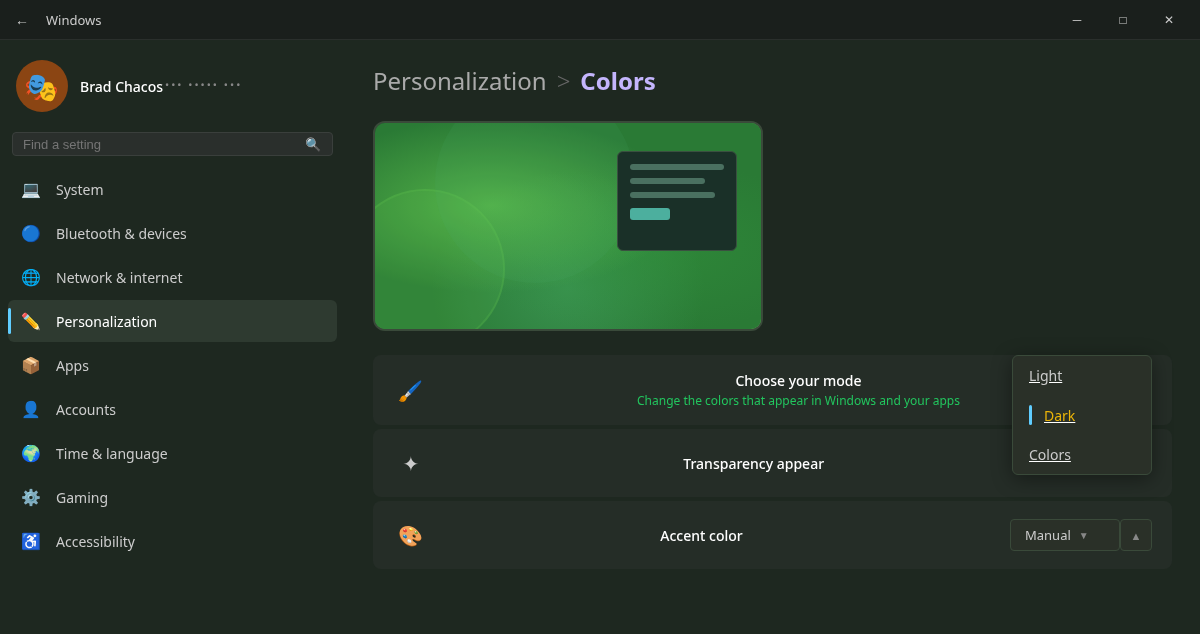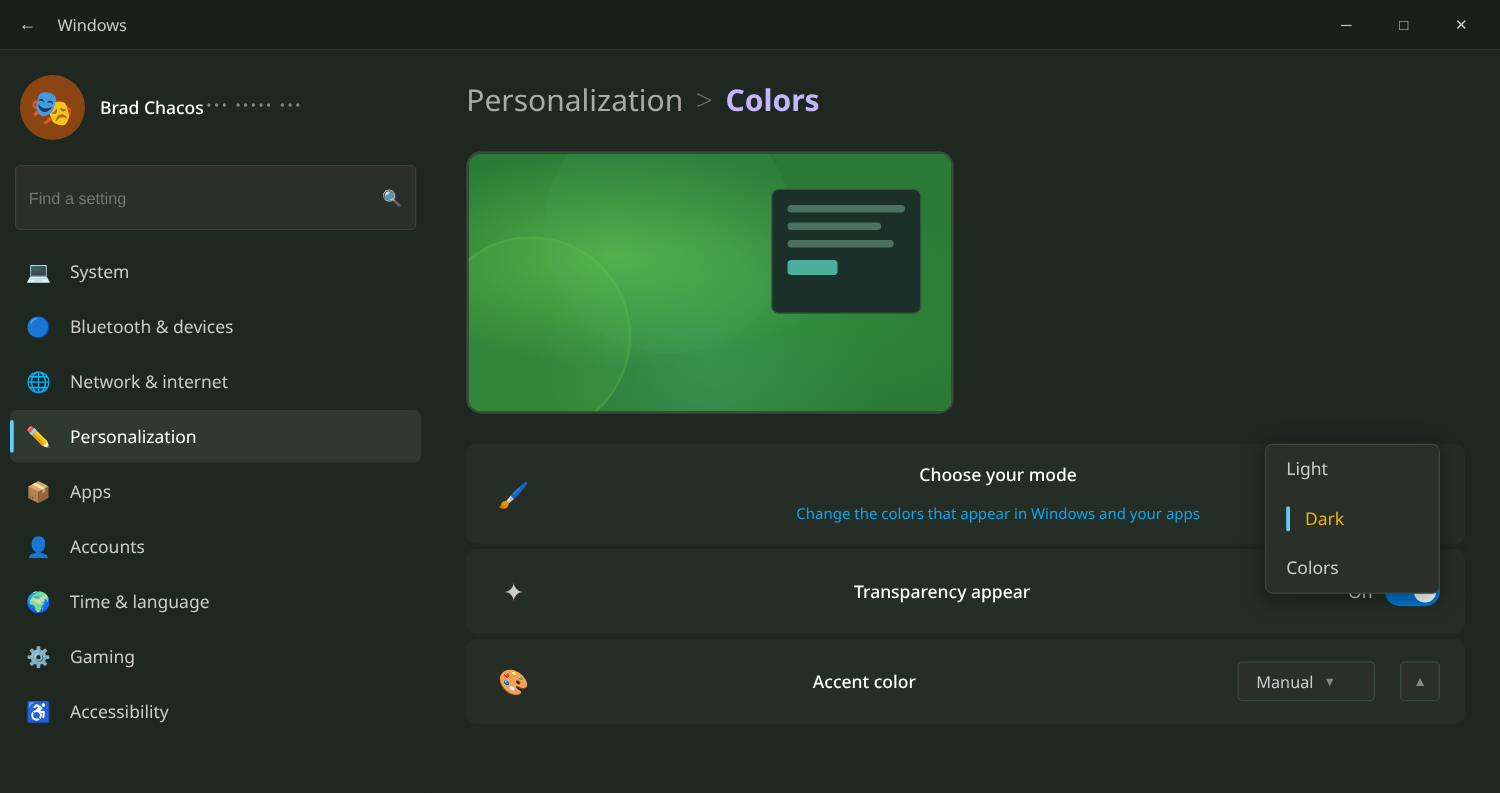--- a/index.html
+++ b/index.html
@@ -85,21 +85,21 @@
     }
     .user-name { font-size: 14px; font-weight: 500; color: #fff; }
     .user-email { font-size: 11px; color: #888; letter-spacing: 2px; }
 
     
     .search-container {
       padding: 4px 12px 12px 12px;
     }
     .search-box {
       width: 100%;
-      height: 52px;
+      height: 24px;
       background: #2a2f2c;
       border: 1px solid #3a3f3c;
       border-radius: 4px;
       display: flex; align-items: center; gap: 24px;
       padding: 0 10px;
       cursor: text;
     }
     .search-box input {
       background: transparent;
       border: none;
@@ -223,32 +223,33 @@
     }
     .settings-row-icon {
       width: 36px; height: 36px;
       display: flex; align-items: center; justify-content: center;
       font-size: 20px;
       color: #ccc;
       flex-shrink: 0;
     }
     .settings-row-text { flex: 1; text-align: center; }
     .settings-row-title { font-size: 14px; color: #fff; font-weight: 500; }
-    .settings-row-desc { font-size: 12px; color: #0ea5e9; margin-top: 12px; }
+    .settings-row-desc { font-size: 12px; color: #22c55e; margin-top: 2px; }
 
     
     .mode-dropdown {
       position: absolute;
       right: 20px; top: 0;
       background: #2a3028;
       border: 1px solid #3a4a3a;
       border-radius: 6px;
       min-width: 140px;
       box-shadow: 0 4px 20px rgba(0,0,0,0.4);
       z-index: 10;
+      text-decoration: underline;
     }
     .mode-option {
       padding: 10px 16px;
       font-size: 14px;
       color: #ccc;
       cursor: pointer;
       display: flex; align-items: center; gap: 8px;
     }
     .mode-option.selected {
       color: #eab308;
@@ -277,21 +278,21 @@
       content: '';
       position: absolute;
       right: 3px; top: 3px;
       width: 18px; height: 18px;
       background: white;
       border-radius: 50%;
     }
 
     
     .accent-control {
-      display: flex; align-items: center; gap: 20px; padding-left: 36px;
+      display: flex; align-items: center; gap: 0; padding-left: 36px;
     }
     .dropdown-btn {
       background: #2a3028;
       border: 1px solid #3a4a3a;
       border-radius: 4px;
       padding: 6px 14px;
       color: #ccc;
       font-size: 13px;
       cursor: pointer;
       display: flex; align-items: center; gap: 8px;

